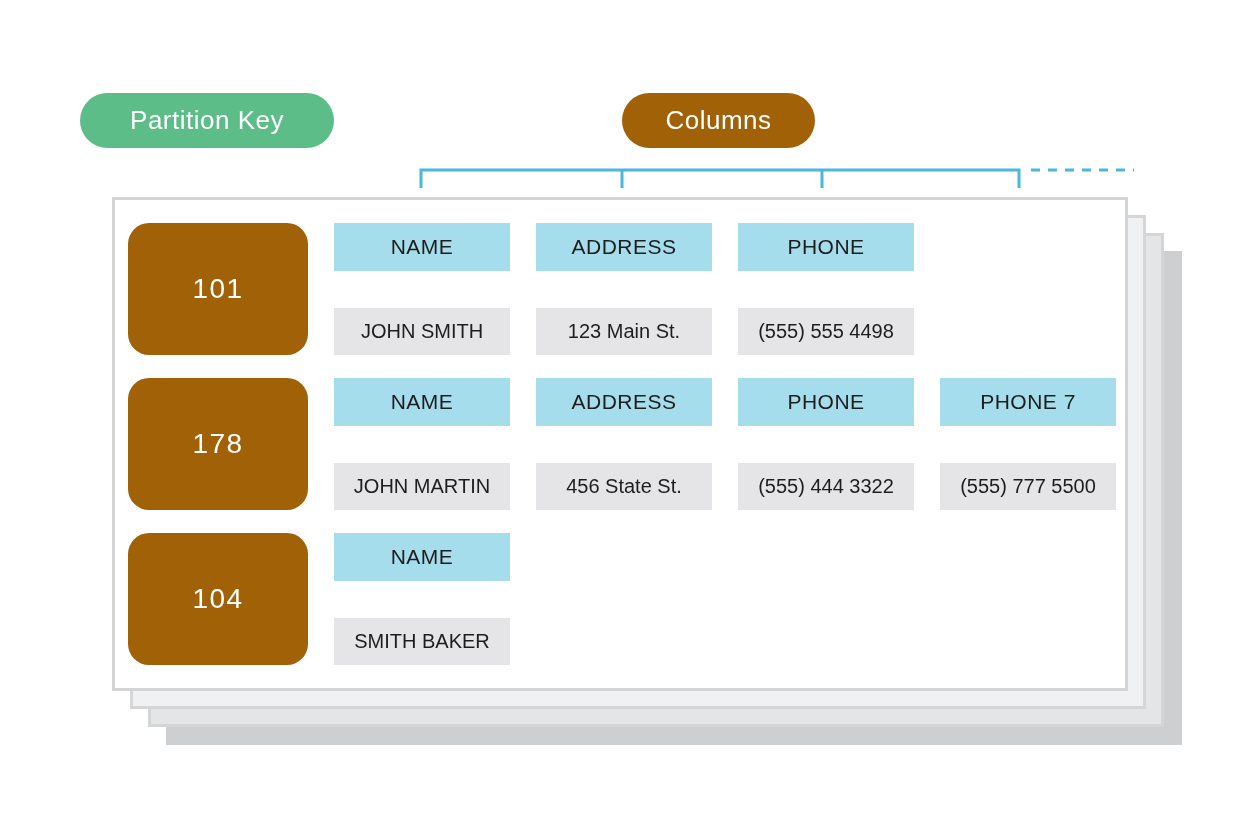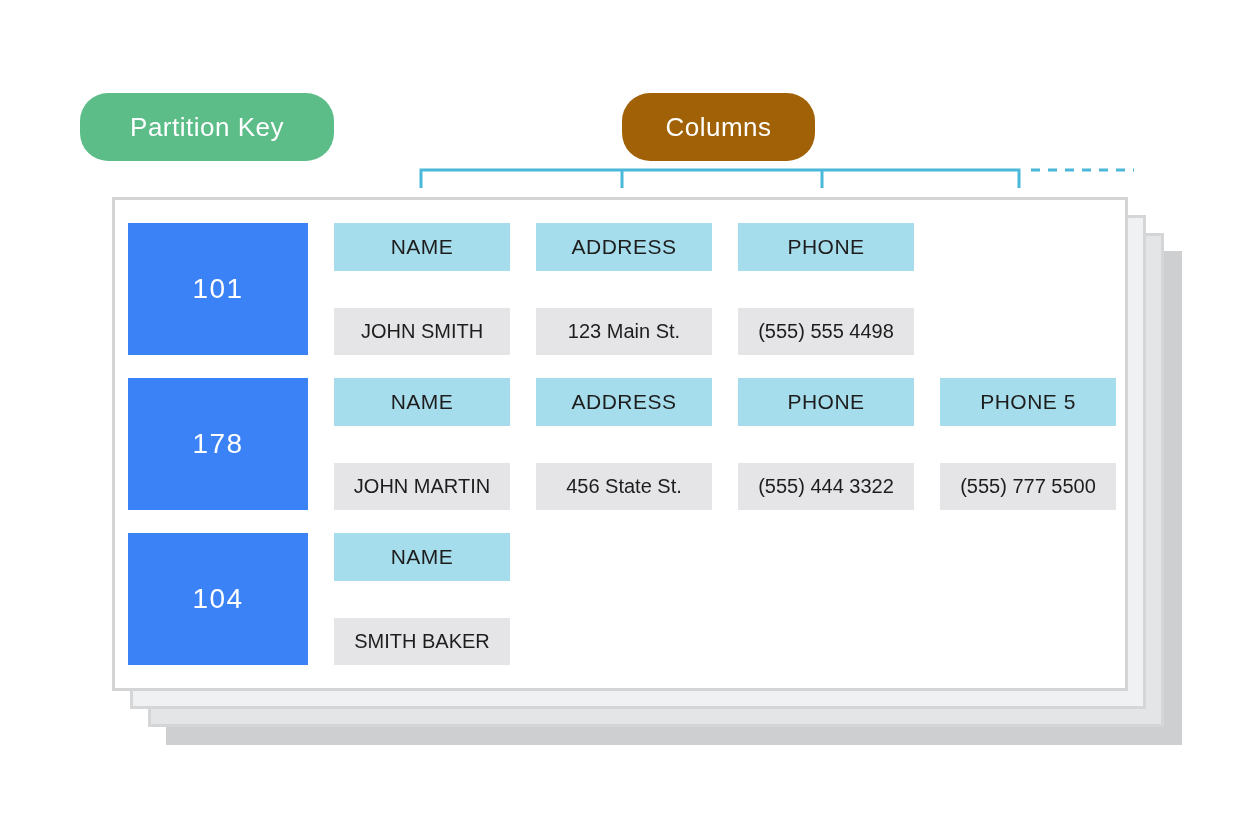--- a/index.html
+++ b/index.html
@@ -5,21 +5,21 @@
   * { margin: 0; padding: 0; box-sizing: border-box; }
   html, body { background: #ffffff; }
   body {
     font-family: "Liberation Sans", "DejaVu Sans", sans-serif;
     width: 1250px; height: 835px; position: relative; overflow: hidden;
   }
   .canvas { position: absolute; inset: 0; width: 1250px; height: 835px; }
 
   
   .pill {
-    position: absolute; top: 93px; height: 68px;
+    position: absolute; top: 93px; height: 55px;
     display: flex; align-items: center; justify-content: center;
     border-radius: 28px; color: #ffffff;
     font-size: 26px; font-weight: 300; letter-spacing: 0.5px;
   }
   .pill-green { left: 80px; width: 254px; background: #5cbd88; }
   .pill-blue  { left: 622px; width: 193px; background: #a16207; }
 
   
   .bracket-svg { position: absolute; left: 0; top: 0; width: 1250px; height: 835px; pointer-events: none; }
 
@@ -32,23 +32,23 @@
   
   .card {
     position: absolute; left: 112px; top: 197px;
     width: 1016px; height: 494px;
     background: #ffffff; border: 3px solid #d2d4d6; z-index: 4;
     display: flex; flex-direction: column; gap: 23px;
     padding: 23px 0 0 13px;
   }
   .row { display: flex; gap: 26px; height: 132px; }
   .key {
-    width: 180px; height: 132px; background: #3b82f6;
+    width: 180px; height: 132px; background: #a16207;
     color: #ffffff; font-size: 28px; font-weight: 300; letter-spacing: 1.5px;
-    display: flex; align-items: center; justify-content: center;
+    display: flex; align-items: center; justify-content: center; border-radius: 21px;
   }
   .col { width: 176px; height: 132px; display: flex; flex-direction: column; justify-content: center; gap: 37px; }
   .hdr, .val {
     height: 54px; display: flex; align-items: center; justify-content: center;
     color: #1d1d1d; white-space: nowrap;
   }
   .hdr { background: #a6ddec; font-size: 21px; letter-spacing: 0.5px; }
   .val { background: #e5e5e7; font-size: 20px; }
 </style>
 </head>
@@ -100,21 +100,21 @@
       </div>
       <div class="col">
         <div class="hdr">ADDRESS</div>
         <div class="val">456 State St.</div>
       </div>
       <div class="col">
         <div class="hdr">PHONE</div>
         <div class="val">(555) 444 3322</div>
       </div>
       <div class="col">
-        <div class="hdr">PHONE 5</div>
+        <div class="hdr">PHONE 7</div>
         <div class="val">(555) 777 5500</div>
       </div>
     </div>
 
     <div class="row">
       <div class="key">104</div>
       <div class="col">
         <div class="hdr">NAME</div>
         <div class="val">SMITH BAKER</div>
       </div>

